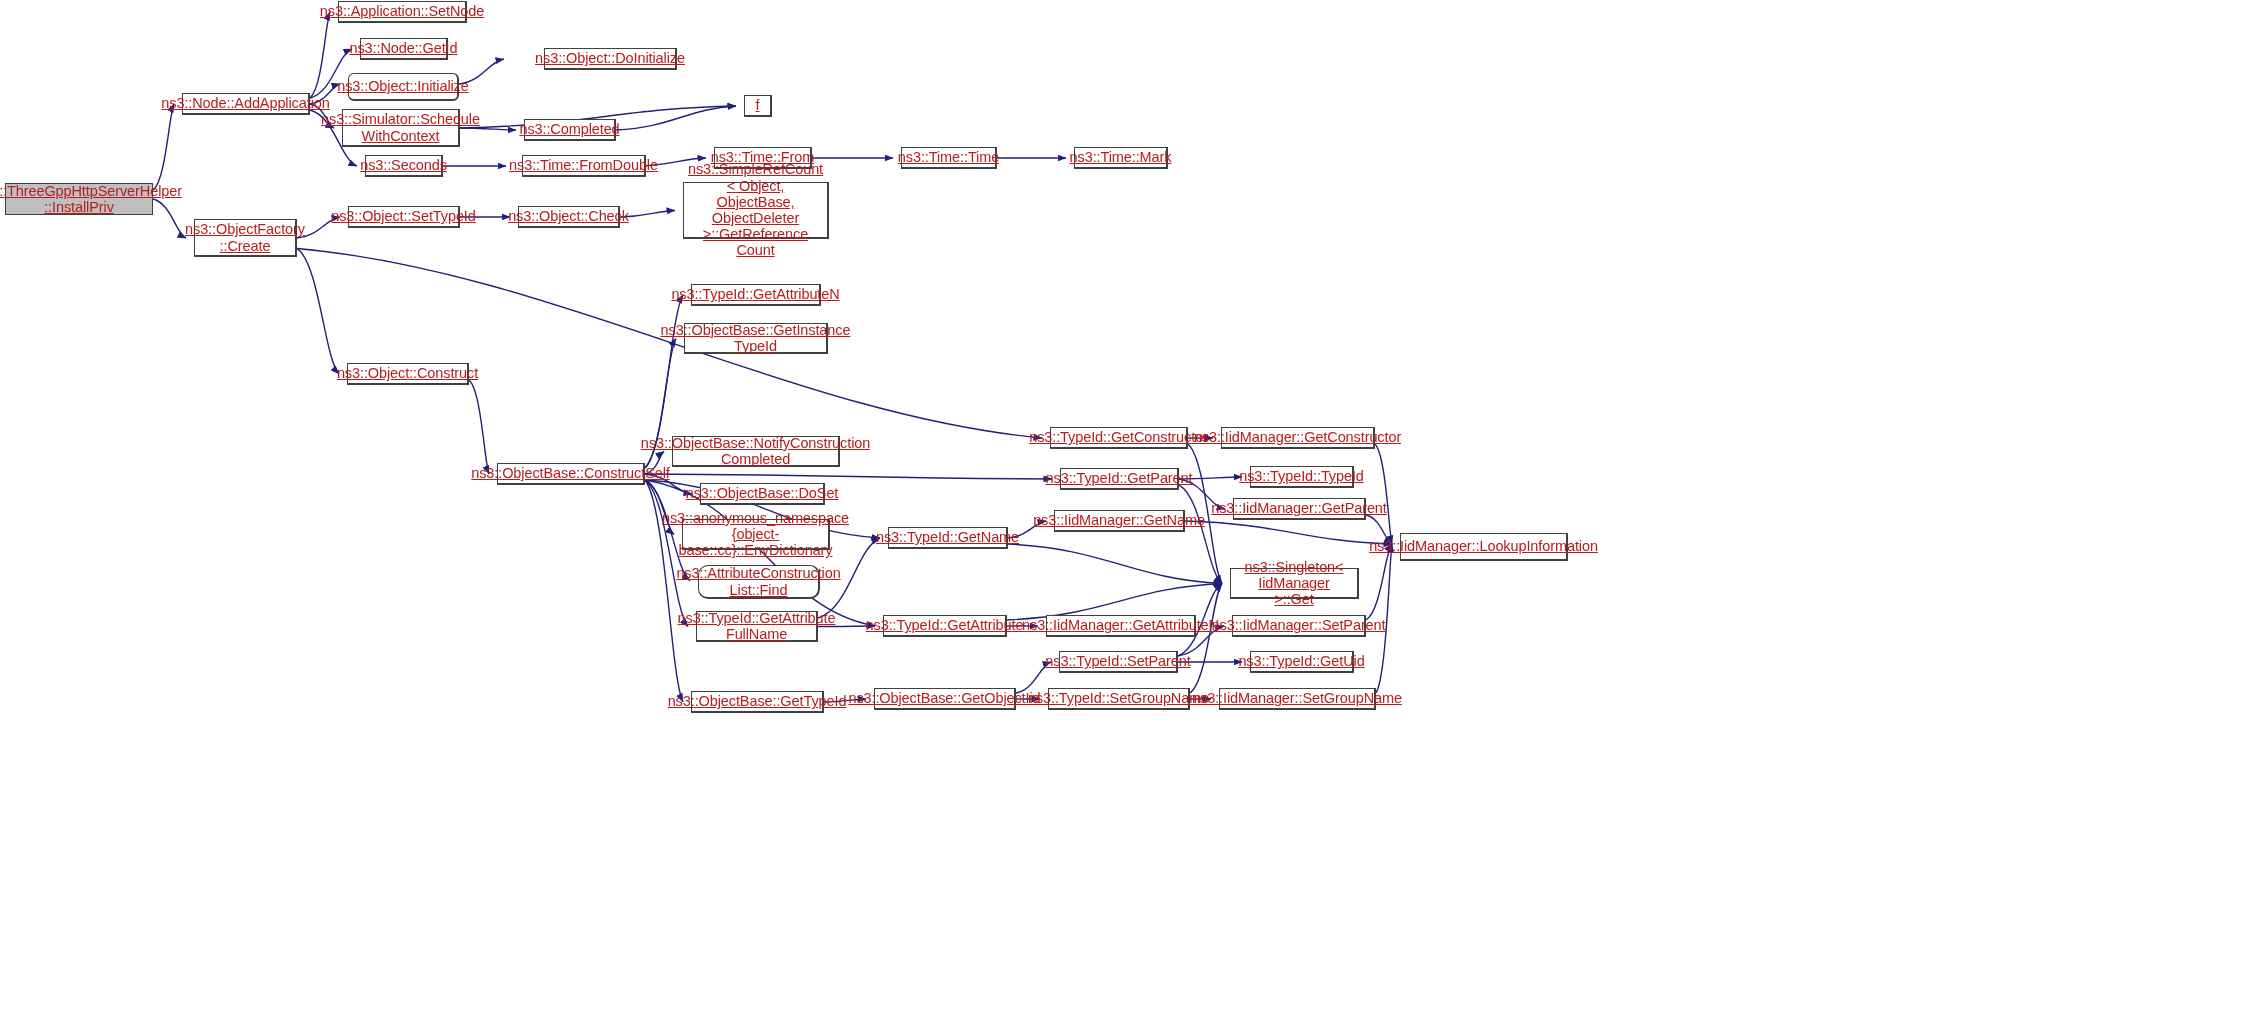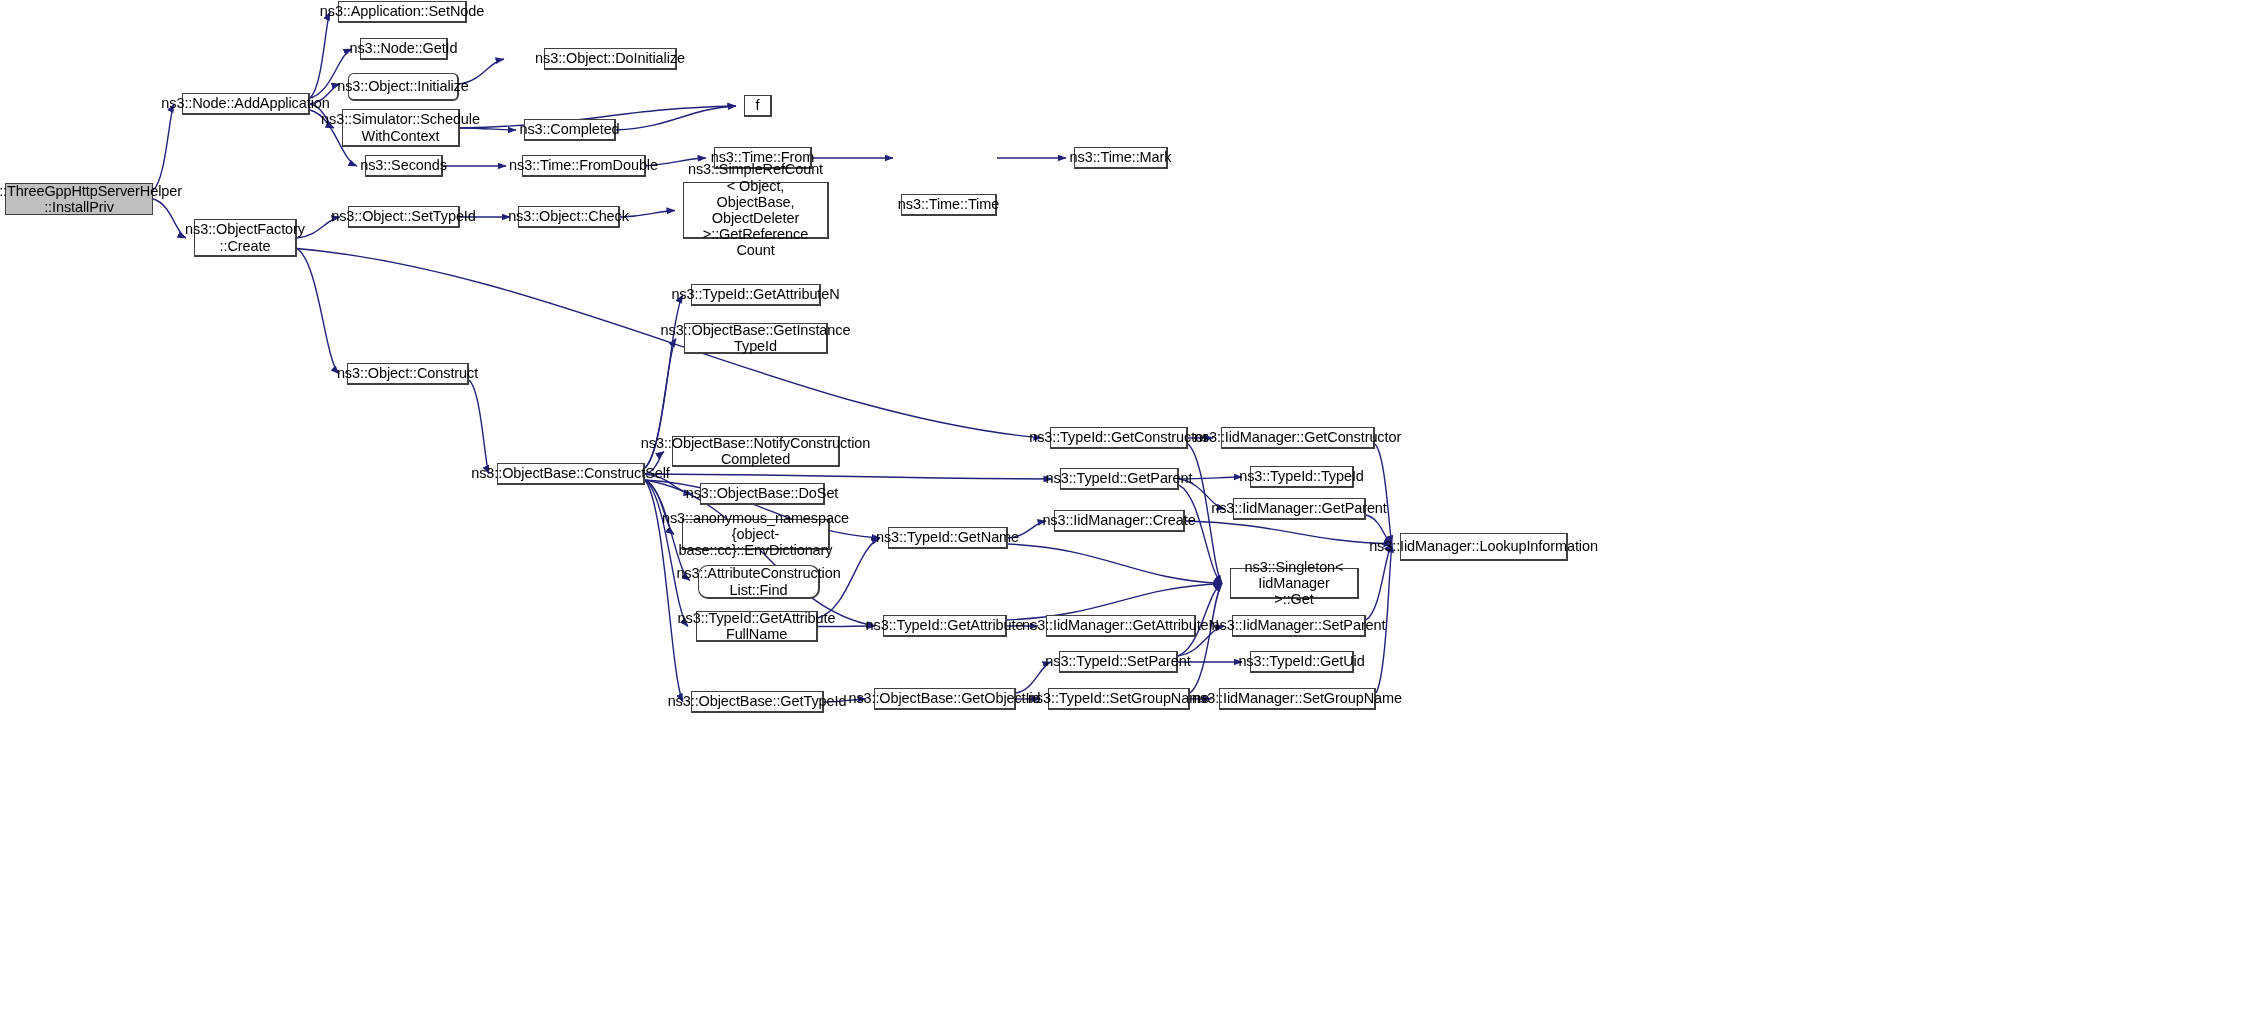--- a/index.html
+++ b/index.html
@@ -20,30 +20,31 @@
     left: 0; top: 0;
     width: 2245px;
     height: 1025px;
     pointer-events: none;
   }
   .node {
     position: absolute;
     box-sizing: border-box;
     border: 1px solid #000000;
     background: #ffffff;
-    color: #000000;
+    color: #b91c1c;
     font-size: 14.5px;
     line-height: 1.12;
     display: flex;
     align-items: center;
     justify-content: center;
     text-align: center;
     white-space: pre-line;
     padding: 1px 4px;
     letter-spacing: -0.1px;
+    text-decoration: underline;
   }
   .node.root {
     background: #bfbfbf;
     border: 1px solid #404040;
   }
   .node.shade {
     border: 1px solid #404040;
     border-right-width: 2px;
     border-bottom-width: 2px;
   }
@@ -125,21 +126,21 @@
       <div class="node shade" style="left: 360px; top: 38px; width: 88px; height: 22px;">ns3::Node::GetId</div>
       <div class="node shade" style="left: 348px; top: 73px; width: 111px; height: 28px; border-radius: 6px;">ns3::Object::Initialize</div>
       <div class="node shade" style="left: 544px; top: 48px; width: 133px; height: 22px;">ns3::Object::DoInitialize</div>
       <div class="node shade" style="left: 342px; top: 109px; width: 118px; height: 38px;">ns3::Simulator::Schedule
 WithContext</div>
       <div class="node shade" style="left: 744px; top: 95px; width: 28px; height: 22px;">f</div>
       <div class="node shade" style="left: 524px; top: 119px; width: 92px; height: 22px;">ns3::Completed</div>
       <div class="node shade" style="left: 365px; top: 155px; width: 78px; height: 22px;">ns3::Seconds</div>
       <div class="node shade" style="left: 514px; top: 155px; width: 124px; height: 22px; margin-left: 8px;">ns3::Time::FromDouble</div>
       <div class="node shade" style="left: 714px; top: 147px; width: 98px; height: 22px;">ns3::Time::From</div>
-      <div class="node shade" style="left: 901px; top: 147px; width: 96px; height: 22px; margin-top: 47px;">ns3::Time::Time</div>
+      <div class="node shade" style="left: 901px; top: 147px; width: 96px; height: 22px;">ns3::Time::Time</div>
       <div class="node shade" style="left: 1074px; top: 147px; width: 94px; height: 22px;">ns3::Time::Mark</div>
       <div class="node shade" style="left: 194px; top: 219px; width: 103px; height: 38px;">ns3::ObjectFactory
 ::Create</div>
       <div class="node shade" style="left: 348px; top: 206px; width: 112px; height: 22px; text-align: right;">ns3::Object::SetTypeId</div>
       <div class="node shade" style="left: 518px; top: 206px; width: 102px; height: 22px;">ns3::Object::Check</div>
       <div class="node shade" style="left: 683px; top: 182px; width: 146px; height: 57px;">ns3::SimpleRefCount
 &lt; Object, ObjectBase,
 ObjectDeleter &gt;::GetReference
 Count</div>
       <div class="node shade" style="left: 347px; top: 363px; width: 122px; height: 22px;">ns3::Object::Construct</div>
@@ -155,21 +156,21 @@
       <div class="node shade" style="left: 698px; top: 565px; width: 122px; height: 34px; border-radius: 10px;">ns3::AttributeConstruction
 List::Find</div>
       <div class="node shade" style="left: 696px; top: 611px; width: 122px; height: 31px;">ns3::TypeId::GetAttribute
 FullName</div>
       <div class="node shade" style="left: 691px; top: 691px; width: 133px; height: 22px;">ns3::ObjectBase::GetTypeId</div>
       <div class="node shade" style="left: 888px; top: 527px; width: 120px; height: 22px;">ns3::TypeId::GetName</div>
       <div class="node shade" style="left: 883px; top: 615px; width: 124px; height: 22px;">ns3::TypeId::GetAttribute</div>
       <div class="node shade" style="left: 874px; top: 688px; width: 142px; height: 22px;">ns3::ObjectBase::GetObjectIid</div>
       <div class="node shade" style="left: 1050px; top: 427px; width: 138px; height: 22px;">ns3::TypeId::GetConstructor</div>
       <div class="node shade" style="left: 1060px; top: 468px; width: 119px; height: 22px;">ns3::TypeId::GetParent</div>
-      <div class="node shade" style="left: 1054px; top: 510px; width: 131px; height: 22px;">ns3::IidManager::Create</div>
+      <div class="node shade" style="left: 1054px; top: 510px; width: 131px; height: 22px;">ns3::IidManager::GetName</div>
       <div class="node shade" style="left: 1230px; top: 568px; width: 129px; height: 31px;">ns3::Singleton&lt; IidManager
 &gt;::Get</div>
       <div class="node shade" style="left: 1046px; top: 615px; width: 150px; height: 22px;">ns3::IidManager::GetAttributeN</div>
       <div class="node shade" style="left: 1059px; top: 651px; width: 119px; height: 22px;">ns3::TypeId::SetParent</div>
       <div class="node shade" style="left: 1048px; top: 688px; width: 142px; height: 22px;">ns3::TypeId::SetGroupName</div>
       <div class="node shade" style="left: 1221px; top: 427px; width: 154px; height: 22px;">ns3::IidManager::GetConstructor</div>
       <div class="node shade" style="left: 1250px; top: 466px; width: 104px; height: 22px;">ns3::TypeId::TypeId</div>
       <div class="node shade" style="left: 1233px; top: 498px; width: 133px; height: 22px;">ns3::IidManager::GetParent</div>
       <div class="node shade" style="left: 1232px; top: 615px; width: 134px; height: 22px;">ns3::IidManager::SetParent</div>
       <div class="node shade" style="left: 1250px; top: 651px; width: 104px; height: 22px;">ns3::TypeId::GetUid</div>

